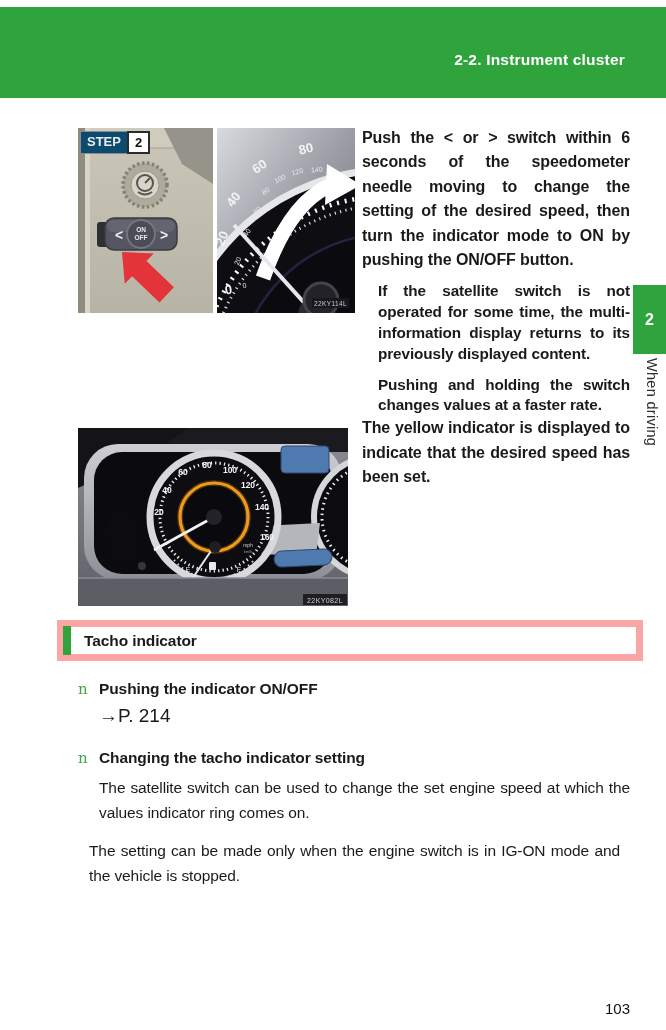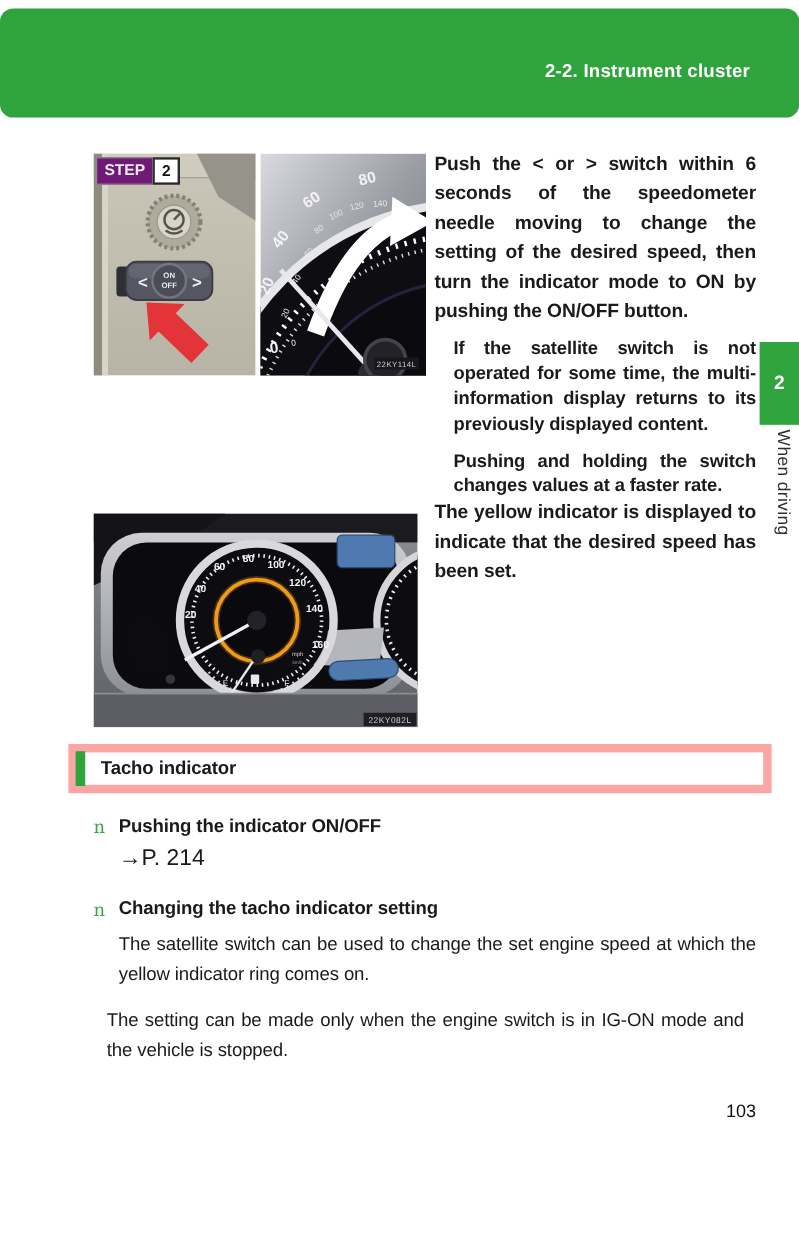--- a/index.html
+++ b/index.html
@@ -5,36 +5,35 @@
   html,body{margin:0;padding:0;}
   body{
     width:666px;height:1030px;position:relative;background:#ffffff;
     font-family:"Liberation Sans", sans-serif;color:#1a1a1a;overflow:hidden;
   }
   
   .header-bar{
     position:absolute;left:0;top:7;width:666px;height:91px;
     background:#2FA43C;display:flex;align-items:center;justify-content:flex-end;
     top:7px;
-    border-radius:11px;
   }
   .header-title{
     color:#ffffff;font-size:15.5px;font-weight:bold;letter-spacing:.2px;
     padding-right:41px;padding-top:14px;
   }
   
   .figure{position:absolute;display:flex;}
   .figure-step{left:78px;top:128px;width:277px;height:185px;gap:4px;}
   .figure-cluster{left:78px;top:428px;width:270px;height:178px;}
   .step-badge{
     position:absolute;left:2px;top:3px;display:flex;align-items:stretch;z-index:5;
     font-size:13px;font-weight:bold;line-height:17px;
   }
   .step-badge .step-word{
-    background:#701a75;color:#ececf0;padding:1px 6px;border:1px solid #8a8a92;border-right:none;
+    background:#0c4a6e;color:#ececf0;padding:1px 6px;border:1px solid #8a8a92;border-right:none;
   }
   .step-badge .step-num{
     background:#ffffff;color:#111;padding:1px 6px;border:2px solid #2a2a2e;
   }
   svg{display:block;}
   
   .col{
     position:absolute;left:362px;top:126px;width:268px;
     font-size:16px;line-height:24.4px;text-align:justify;letter-spacing:-0.1px;
   }
@@ -64,21 +63,21 @@
   .item-head{display:flex;font-size:15.5px;}
   .bullet{color:#3BA744;font-family:"DejaVu Serif", serif;font-size:15px;width:21px;flex:0 0 21px;}
   .item-head b{font-weight:bold;letter-spacing:-0.1px;}
   .ref{margin:7px 0 0 21px;font-size:19px;}
   .body-text{
     margin:8px 0 0 21px;width:531px;font-size:15.5px;line-height:25px;text-align:justify;letter-spacing:-0.1px;
   }
   .body-text + .body-text{margin-top:13px;margin-left:11px;}
   .item2{margin-top:22px;}
   
-  .page-num{position:absolute;left:540px;top:918px;width:90px;text-align:right;font-size:15px;color:#111;}
+  .page-num{position:absolute;left:540px;top:1000px;width:90px;text-align:right;font-size:15px;color:#111;}
   text{font-family:"Liberation Sans", sans-serif;}
 </style>
 </head>
 <body>
 
 <div class="header-bar">
   <div class="header-title">2-2. Instrument cluster</div>
 </div>
 
 <div class="figure figure-step">
@@ -269,18 +268,18 @@
       <span class="bullet">n</span>
       <b>Pushing the indicator ON/OFF</b>
     </div>
     <div class="ref">→P. 214</div>
   </div>
   <div class="item item2">
     <div class="item-head">
       <span class="bullet">n</span>
       <b>Changing the tacho indicator setting</b>
     </div>
-    <div class="body-text">The satellite switch can be used to change the set engine speed at which the yellow indicator ring comes on.</div>
+    <div class="body-text">The satellite switch can be used to change the set engine speed at which the values indicator ring comes on.</div>
     <div class="body-text">The setting can be made only when the engine switch is in IG-ON mode and the vehicle is stopped.</div>
   </div>
 </div>
 
 <div class="page-num">103</div>
 
 </body></html>

